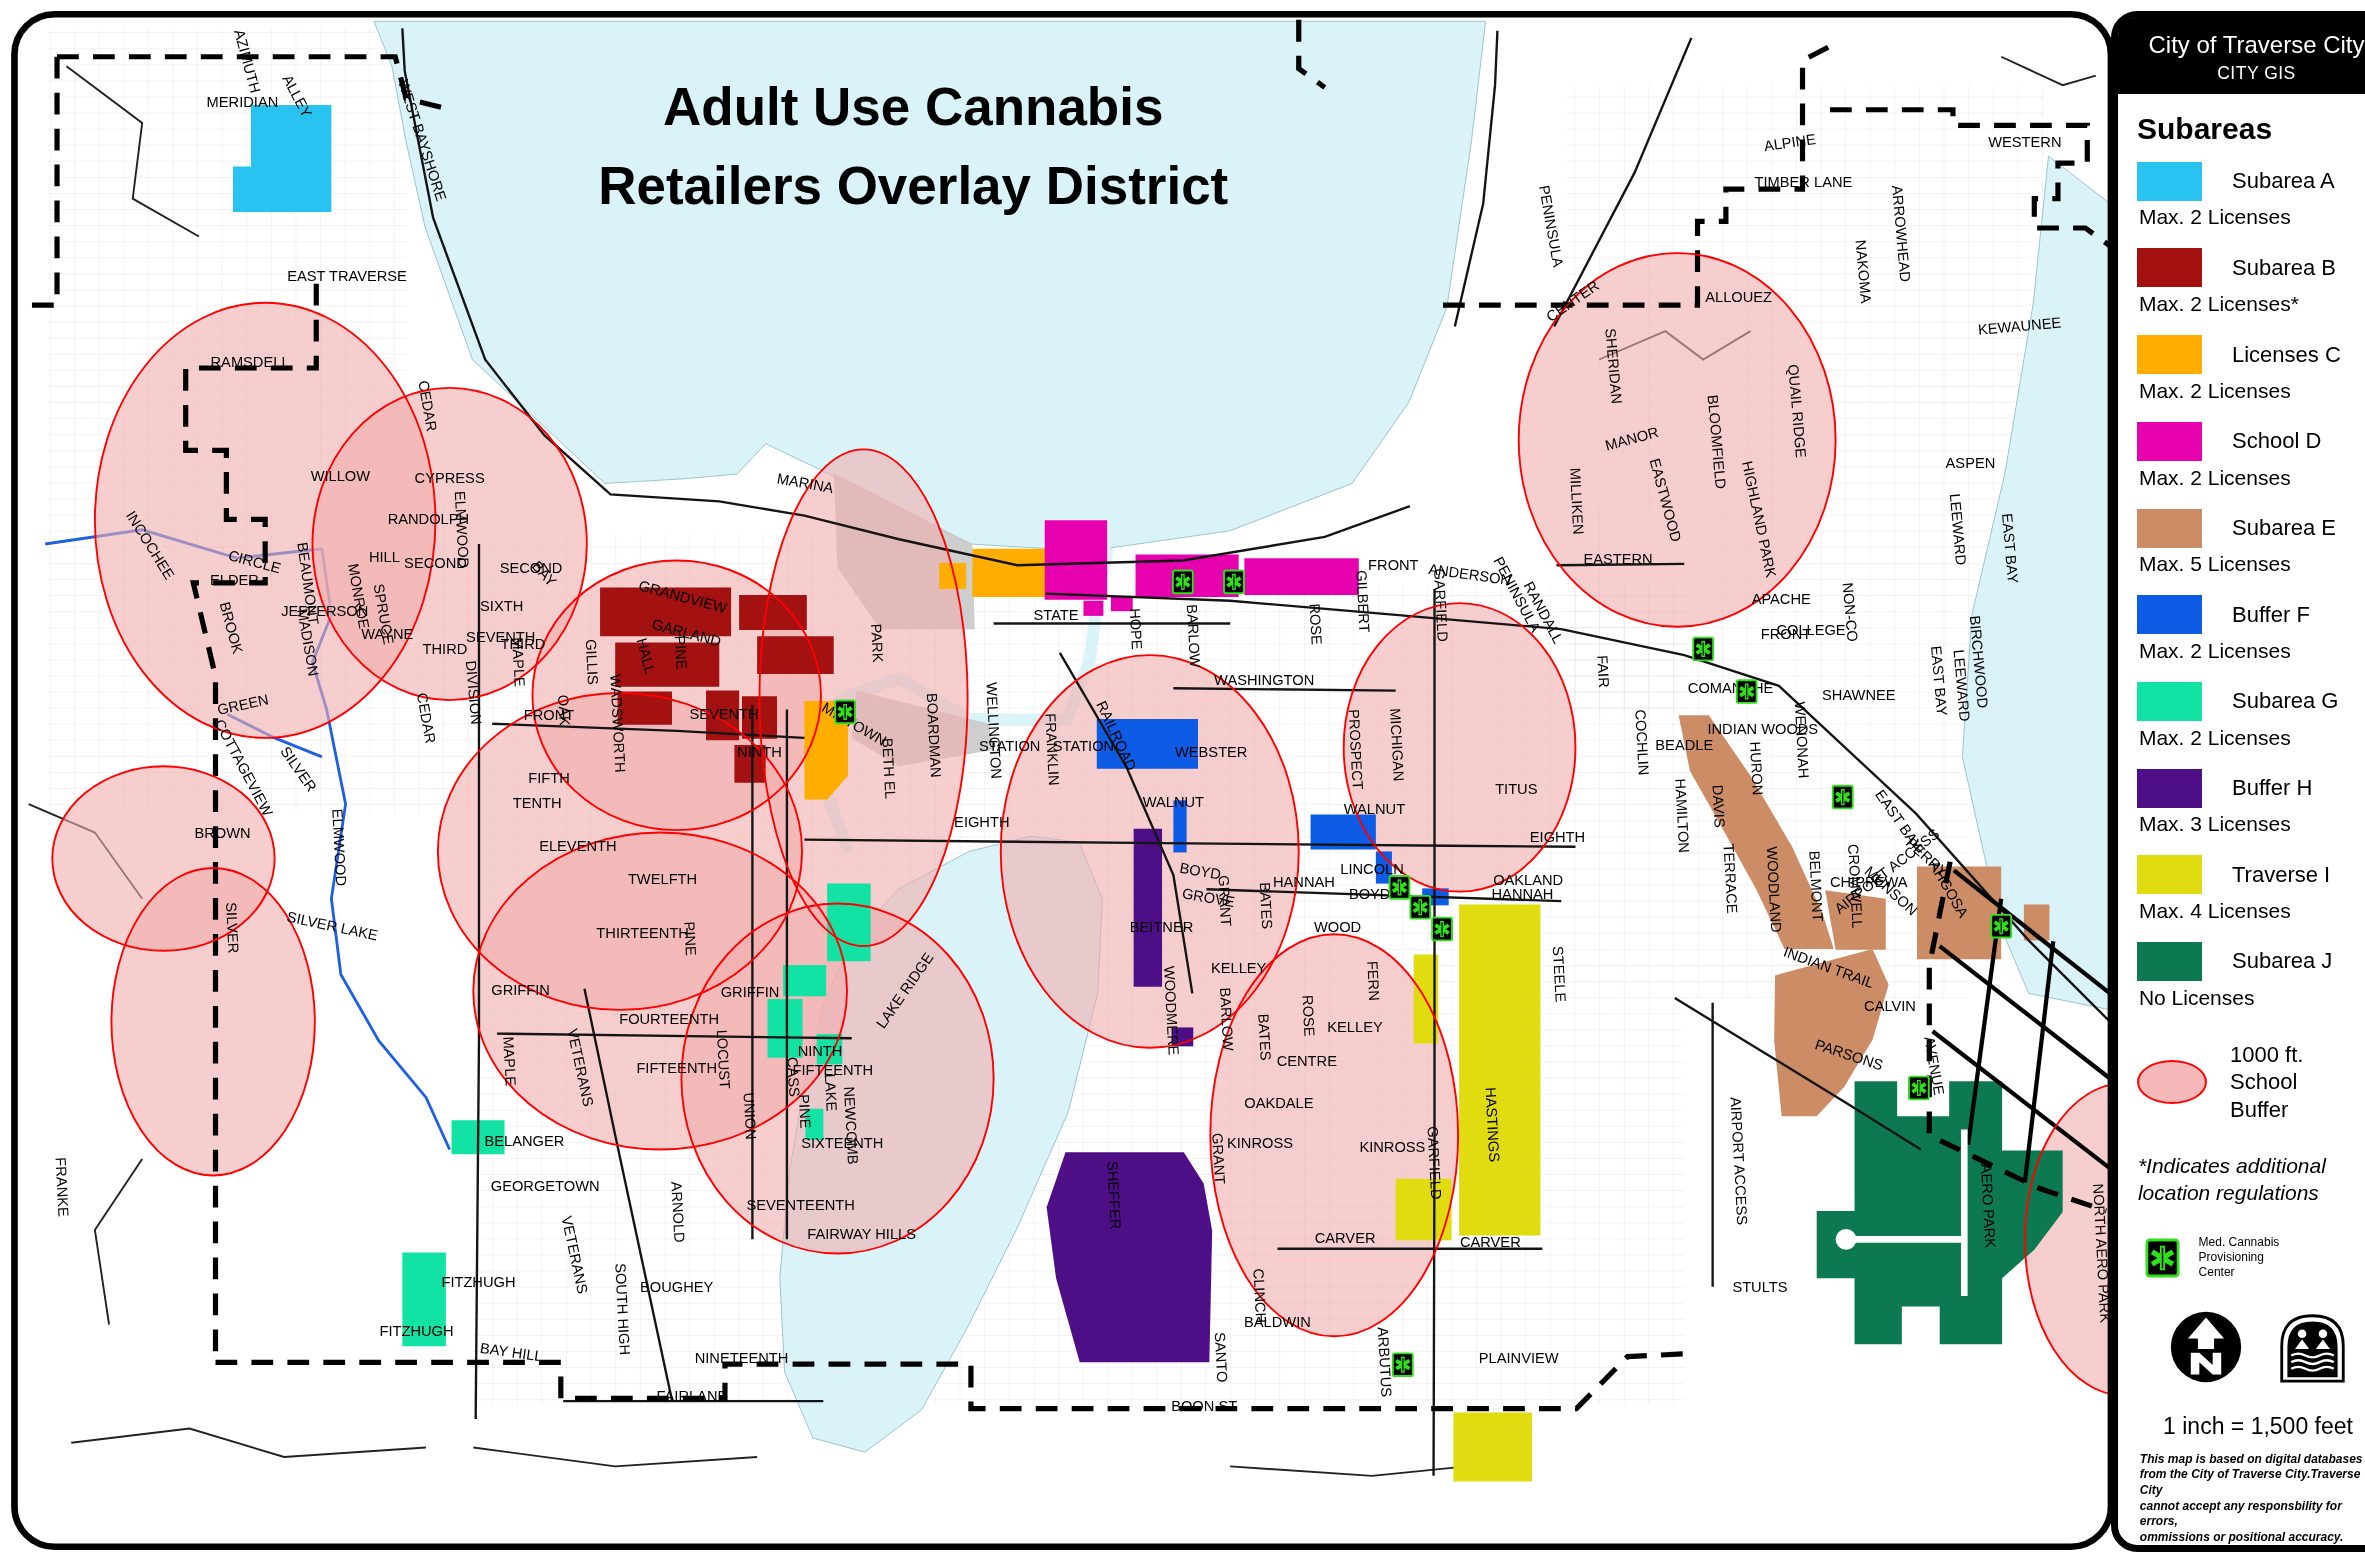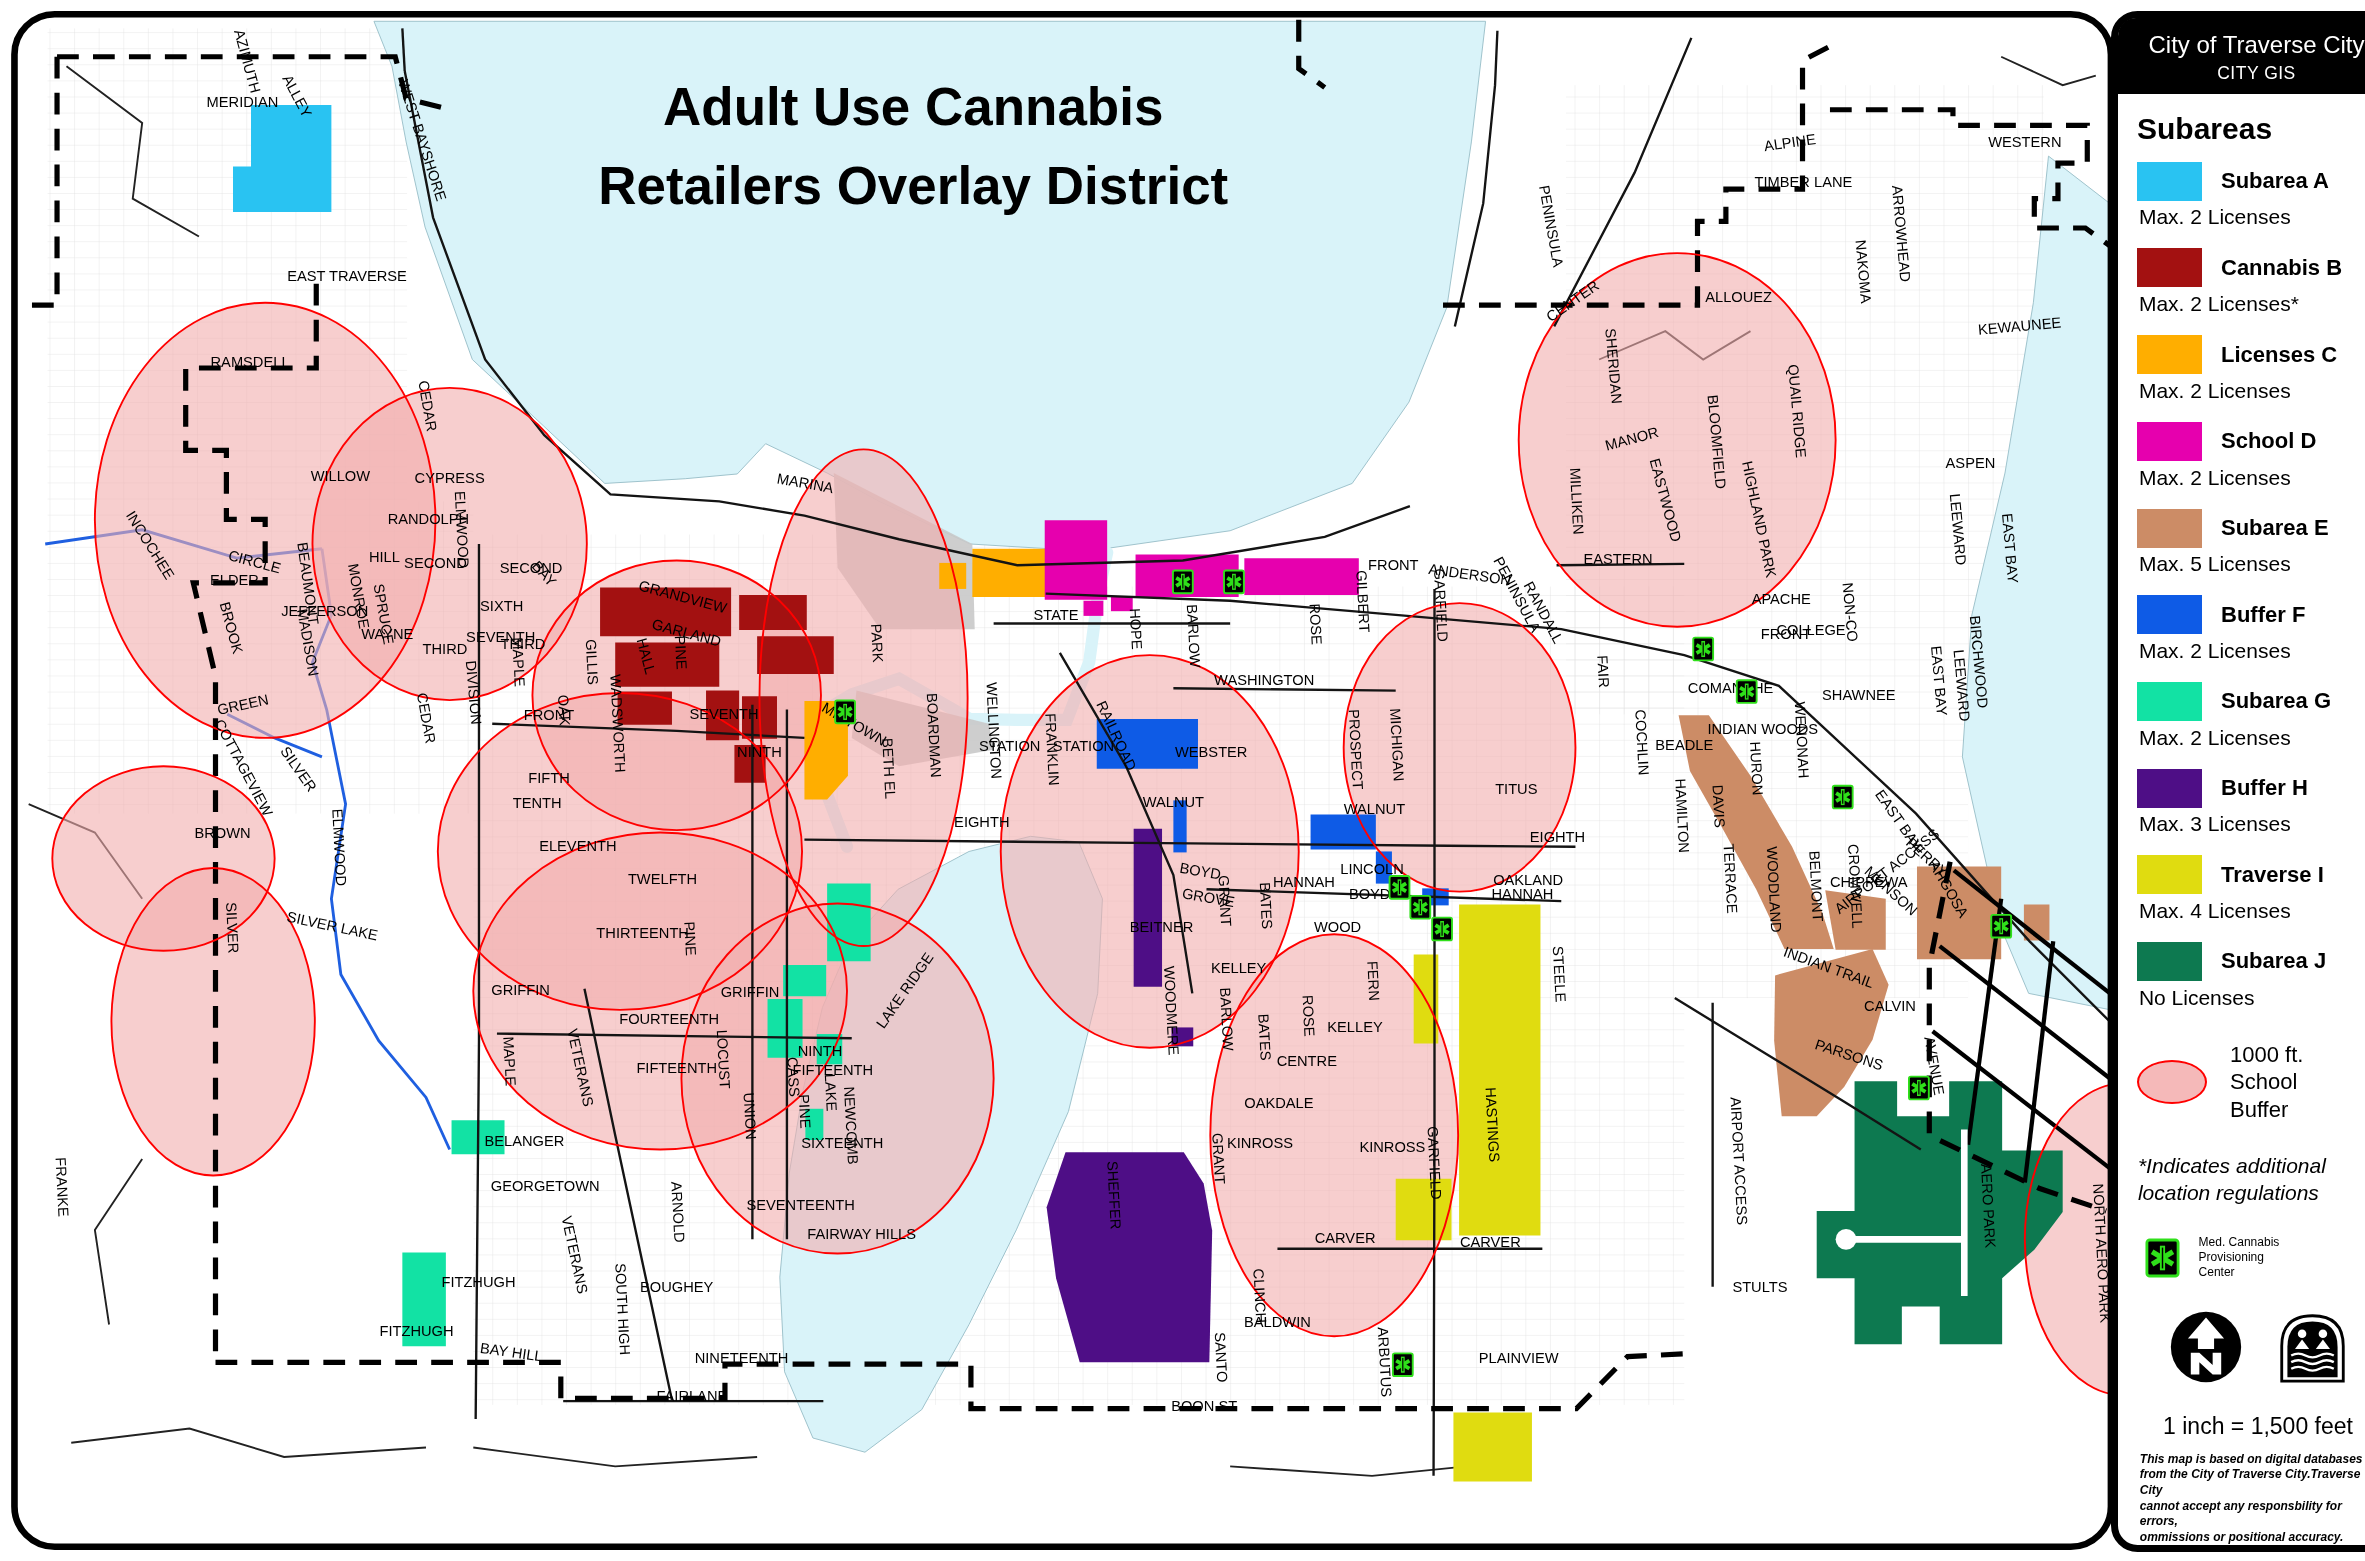--- a/index.html
+++ b/index.html
@@ -12,21 +12,21 @@
     display:flex;flex-direction:column;}
   #legend-header{background:#000;border-radius:18px 18px 0 0;color:#fff;
     text-align:center;padding:12.3px 3.8px 9.5px 3.8px;}
   #legend-header .t1{font-size:24px;}
   #legend-header .t2{font-size:17.5px;margin-top:4.7px;letter-spacing:0.5px;}
   #legend-body{padding:13.2px 16px 9.5px 19px;flex:1;display:flex;flex-direction:column;}
   #legend-heading{font-size:30px;font-weight:bold;margin:4.7px 0 16px 0;}
   .li{margin-bottom:19px;}
   .lrow{display:flex;align-items:center;}
   .sw{width:65px;height:39px;display:inline-block;flex:0 0 auto;}
-  .ll{font-size:22px;font-weight:bold;margin-left:19px;white-space:nowrap;}
+  .ll{font-size:22px;font-weight:normal;margin-left:30px;white-space:nowrap;}
   .ln{font-size:21px;margin-top:4.7px;margin-left:1.9px;}
   #buffer-item{display:flex;align-items:center;margin:12.3px 0 19px 0;}
   #buffer-swatch{width:70px;height:44px;border-radius:50%;flex:0 0 auto;
     background:#F5B9B9;border:2.4px solid #ff0000;box-sizing:border-box;}
   #buffer-label{font-size:22px;font-weight:normal;margin-left:23px;line-height:1.25;}
   #legend-note{font-size:21px;font-style:italic;line-height:1.3;margin:9.5px 0 28px 0.9px;}
   #prov-item{display:flex;align-items:center;margin:0 0 28px 7.6px;}
   #prov-label{font-size:12px;line-height:1.28;margin-left:19px;}
   #logo-row{display:flex;justify-content:center;align-items:center;gap:33px;margin-bottom:28px;}
   #scale-text{font-size:23px;text-align:center;margin-bottom:12.3px;}
@@ -498,21 +498,21 @@
         <div class="li">
           <div class="lrow">
             <span class="sw" style="background:#29C3F2"></span>
             <span class="ll">Subarea A</span>
           </div>
           <div class="ln">Max. 2 Licenses</div>
         </div>
         <div class="li">
           <div class="lrow">
             <span class="sw" style="background:#A31111"></span>
-            <span class="ll">Cannabis B</span>
+            <span class="ll">Subarea B</span>
           </div>
           <div class="ln">Max. 2 Licenses*</div>
         </div>
         <div class="li">
           <div class="lrow">
             <span class="sw" style="background:#FFAE00"></span>
             <span class="ll">Licenses C</span>
           </div>
           <div class="ln">Max. 2 Licenses</div>
         </div>

